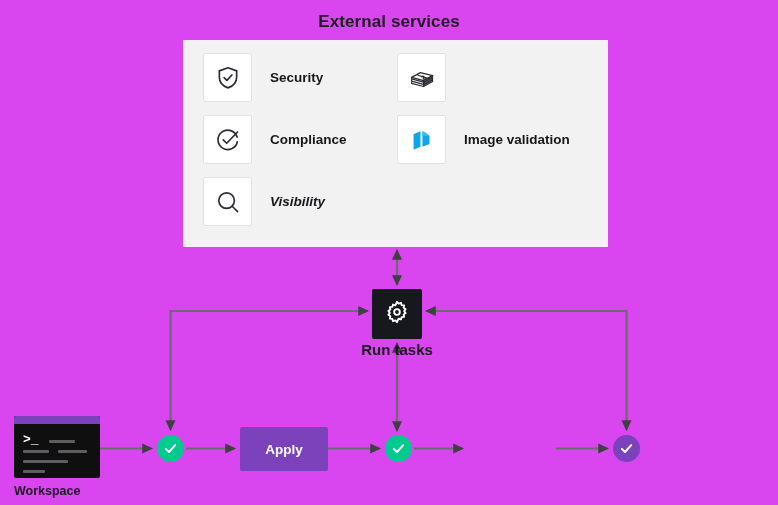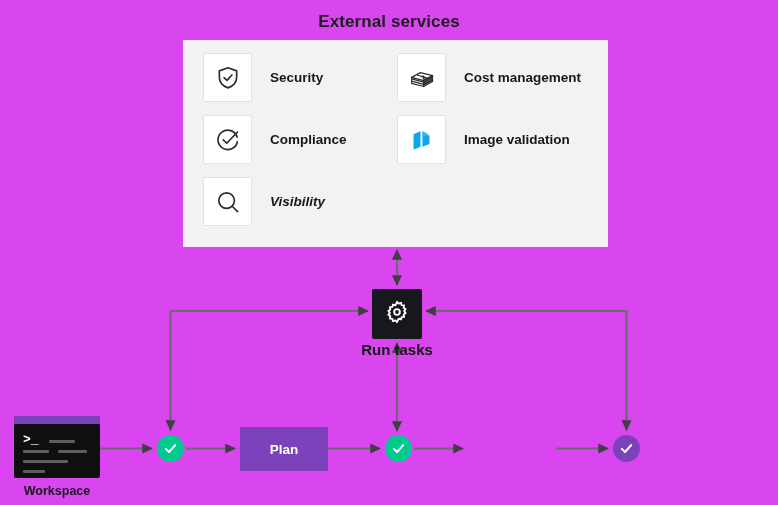--- a/index.html
+++ b/index.html
@@ -125,21 +125,20 @@
     top: 17px;
     color: #ffffff;
     font-family: "Liberation Mono", monospace;
     font-size: 13px;
     font-weight: 700;
     line-height: 1;
   }
   .ws-label {
     margin-top: 6px;
     width: 86px;
-    text-align: center;
     font-size: 12.5px;
     font-weight: 700;
     color: #16171a;
   }
 
   
   .stage-box {
     position: absolute;
     width: 88px;
     height: 44px;
@@ -252,21 +251,20 @@
           <path d="M3.6 13.4 L12.4 8.6 L24.6 11.6 L15.6 16.6 Z" fill="#ffffff"></path>
           <path d="M3.6 13.4 v1.5 L15.6 18.1 v-1.5"></path>
           <path d="M15.6 16.6 L24.6 11.6 v1.5 L15.6 18.1"></path>
           <path d="M3.6 15.6 v1.5 L15.6 20.3 v-1.5"></path>
           <path d="M15.6 18.8 L24.6 13.8 v1.5 L15.6 20.3"></path>
           <path d="M3.6 17.8 v1.5 L15.6 22.5 v-1.5"></path>
           <path d="M15.6 21 L24.6 16 v1.5 L15.6 22.5"></path>
           <path d="M9.8 11.2 L19 14 M13.4 12.9 c1.6 -1.4 3.6 -0.4 2.2 0.9 c-1.3 1.2 0.6 1.9 2 0.8"></path>
         </svg>
       </div>
-      <div class="svc-label">Cost management</div>
     </div>
 
     <div class="svc c1 r1">
       <div class="svc-box">
         <svg width="26" height="26" viewBox="0 0 24 24">
           <path d="M4.2 6.6 L10.6 4.0 L10.6 18.2 L4.2 21.0 Z" fill="#0ea5e9"></path>
           <path d="M12.4 4.0 L12.4 18.2 L18.9 15.6 L18.9 8.0 L14.6 4.9 Z" fill="#0ea5e9"></path>
           <path d="M12.4 4.0 L14.6 4.9 L18.9 8.0 L12.4 8.0 Z" fill="#38bdf8"></path>
         </svg>
       </div>
@@ -293,21 +291,21 @@
       <div class="ws-line" style="left:35px; top:24px; width:26px;"></div>
       <div class="ws-line" style="left:9px;  top:34px; width:26px;"></div>
       <div class="ws-line" style="left:44px; top:34px; width:29px;"></div>
       <div class="ws-line" style="left:9px;  top:44px; width:45px;"></div>
       <div class="ws-line" style="left:9px;  top:54px; width:22px;"></div>
     </div>
     <div class="ws-label">Workspace</div>
   </div>
 
   <div class="stage-box box-plan">
-    <span>Plan</span>
+    <span>Apply</span>
   </div>
 
 
   <div class="chk chk-green chk1">
     <svg width="15" height="15" viewBox="0 0 24 24" fill="none" stroke="#ffffff" stroke-width="3.2" stroke-linecap="round" stroke-linejoin="round">
       <path d="M4.5 12.6 L9.6 17.6 L19.5 6.6"></path>
     </svg>
   </div>
 
   <div class="chk chk-green chk2">

